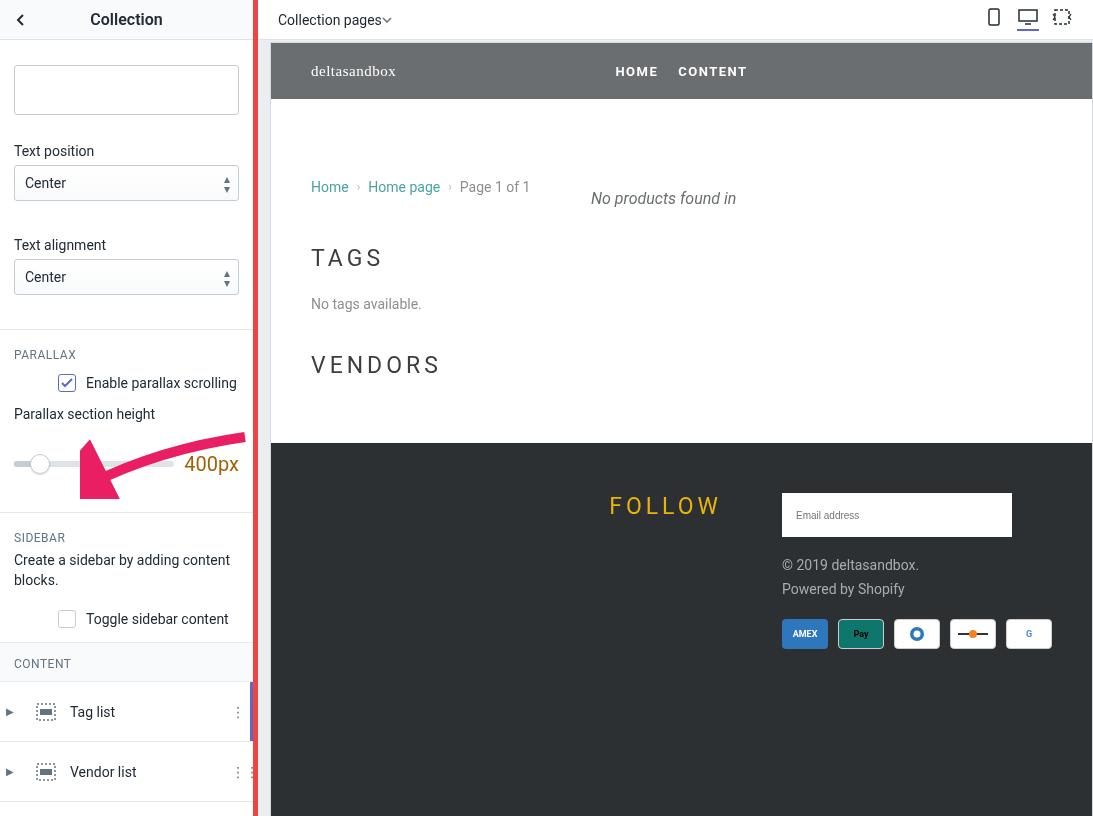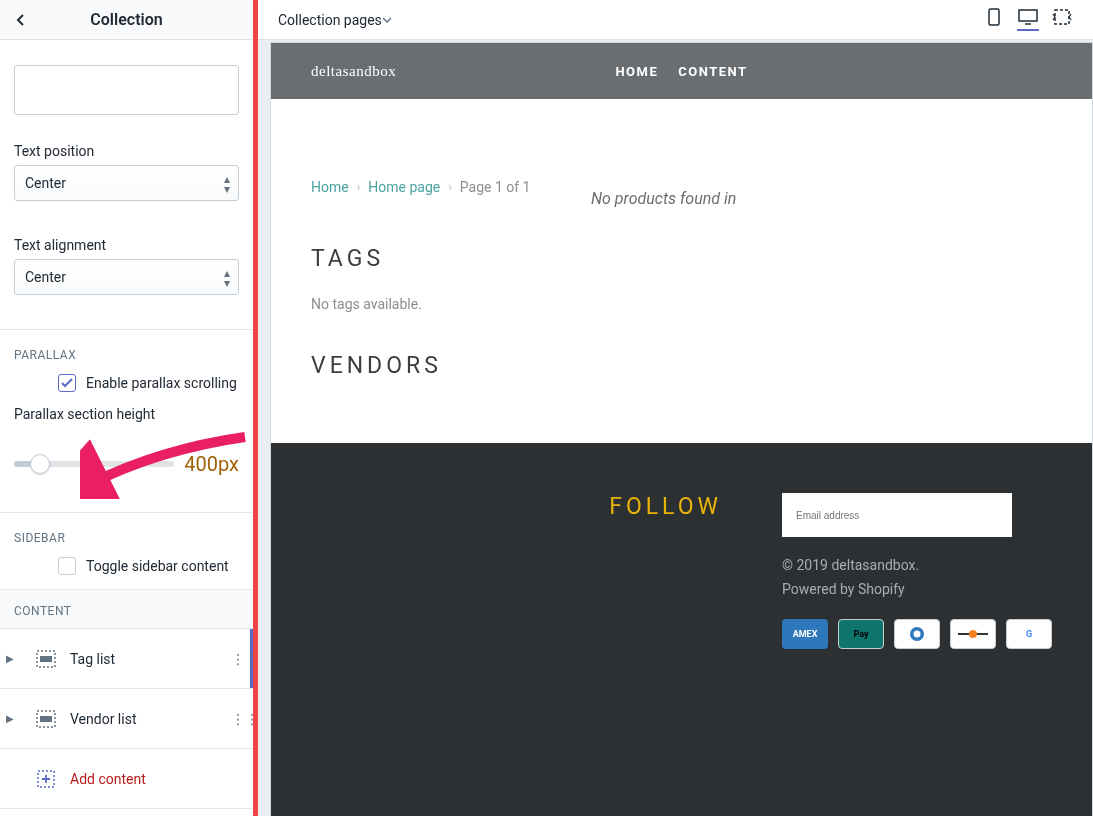--- a/index.html
+++ b/index.html
@@ -152,20 +152,21 @@
         <div class="slider">
           <div class="fill"></div>
           <div class="handle"></div>
         </div>
         <div class="slider-value">400px</div>
       </div>
 
       <div class="section-divider"></div>
 
       <div class="section-title">SIDEBAR</div>
+      <div class="desc">Create a sidebar by adding content blocks.</div>
       <div class="checkbox-row">
         <div class="checkbox">
           
         </div>
         <span>Toggle sidebar content</span>
       </div>
 
       <div class="section-title content">CONTENT</div>
       <div class="content-list">
         <div class="content-row active">

